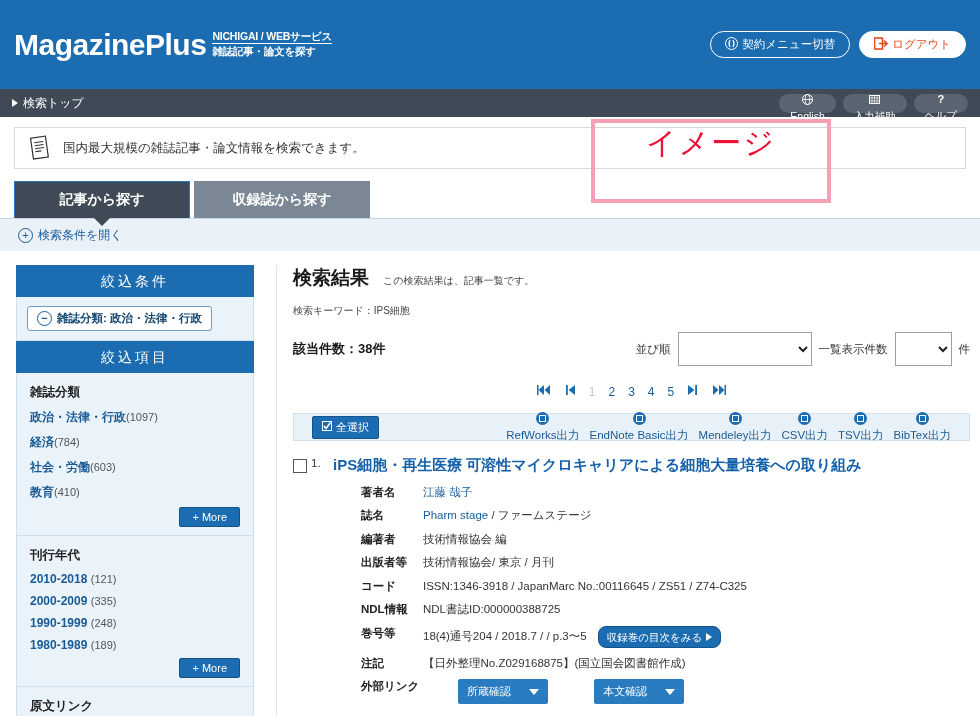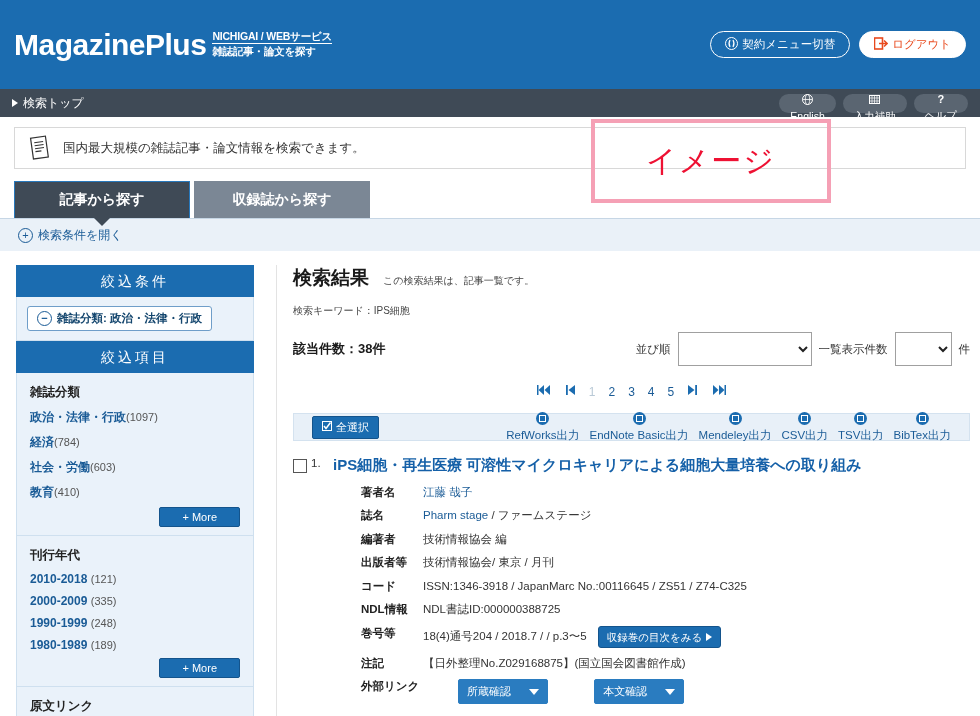--- a/index.html
+++ b/index.html
@@ -166,21 +166,21 @@
   
   .image-note {
     position: absolute;
     left: 591px;
     top: 2px;
     width: 240px;
     height: 84px;
     border: 4px solid #f5a0b5;
     background: transparent;
     display: flex;
-    align-items: center;
+    align-items: flex-start;
     justify-content: center;
     pointer-events: none;
     box-sizing: border-box;
     z-index: 20;
   }
   .image-note span {
     color: #ee1133;
     font-size: 30px;
     letter-spacing: 2px;
     font-family: "DejaVu Sans", sans-serif;
@@ -319,21 +319,21 @@
   .facet-item .cnt {
     color: #555;
     font-weight: normal;
     font-size: 11px;
   }
   .more-btn {
     background: #1b6cb0;
     border: 1px solid #14548c;
     color: #ffffff;
     font-size: 11px;
-    padding: 3px 22px;
+    padding: 3px 12px;
     border-radius: 2px;
     cursor: pointer;
     float: right;
     margin-top: -2px;
   }
   .clearfix::after { content:""; display:block; clear:both; }
 
   
   .main {
     flex: 1;
@@ -522,21 +522,21 @@
   .meta-v .lnk {
     color: #1a5b96;
     cursor: pointer;
   }
   .inline-btn {
     background: #1b6cb0;
     border: 1px solid #14548c;
     color: #ffffff;
     font-size: 10.5px;
     padding: 3px 8px;
-    border-radius: 3px;
+    border-radius: 8px;
     display: inline-flex;
     align-items: center;
     gap: 4px;
     cursor: pointer;
     margin-left: 8px;
     vertical-align: middle;
   }
   .drop-btn {
     background: #2a7cc0;
     border: 1px solid #2a7cc0;

